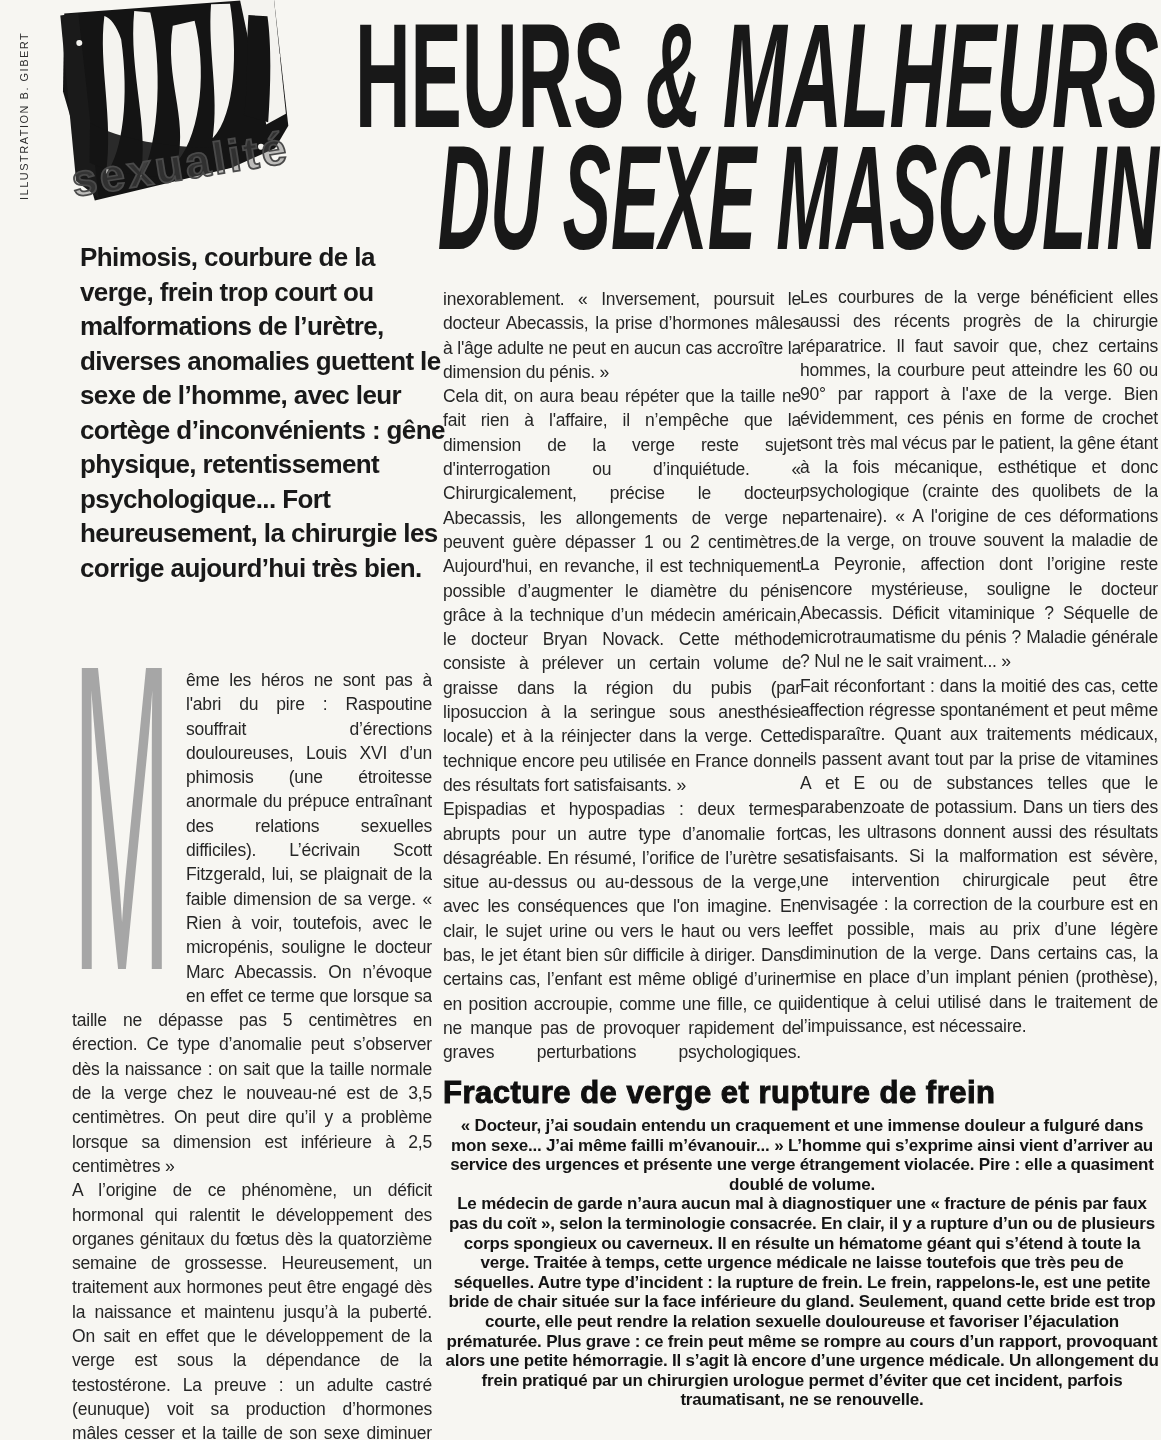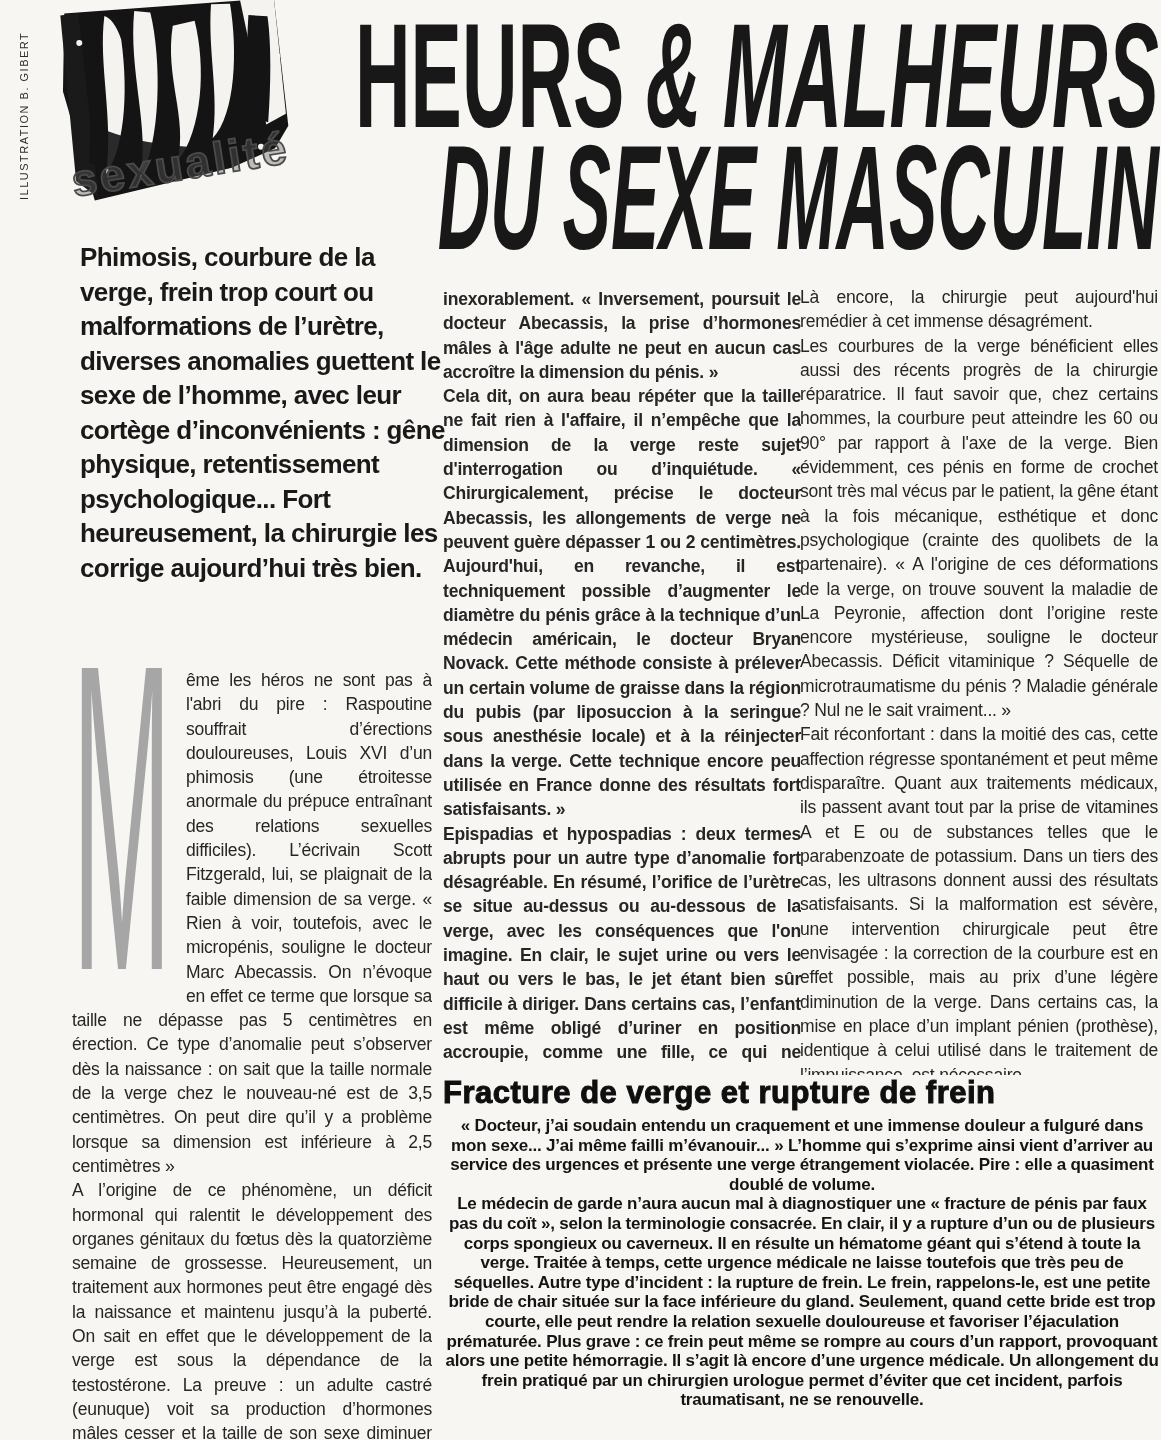--- a/index.html
+++ b/index.html
@@ -39,21 +39,21 @@
     color:#191919;
   }
 
   
   .col{
     position:absolute;font-size:17.5px;line-height:24.3px;letter-spacing:-0.2px;
     text-align:justify;color:#262626;hyphens:auto;
   }
   .col p{margin:0;}
   .col-left{left:72px;top:668px;width:360px;height:772px;overflow:hidden;}
-  .col-mid{left:443px;top:287px;width:358px;height:782px;overflow:hidden;font-weight:bold;}
+  .col-mid{left:443px;top:287px;width:358px;height:782px;overflow:hidden;}
   .col-right{left:800px;top:285px;width:358px;height:790px;overflow:hidden;}
 
   .dropcap{
     float:left;width:100px;height:332px;margin:4px 14px 0 0;position:relative;
   }
   .dropcap span{
     position:absolute;left:0;top:-92px;font-size:460px;line-height:1;
     color:#a6a6a6;transform:scaleX(0.26);transform-origin:0 0;font-weight:normal;
   }
 
@@ -112,21 +112,20 @@
     <p>A l’origine de ce phénomène, un déficit hormonal qui ralentit le développement des organes génitaux du fœtus dès la quatorzième semaine de grossesse. Heureusement, un traitement aux hormones peut être engagé dès la naissance et maintenu jusqu’à la puberté. On sait en effet que le développement de la verge est sous la dépendance de la testostérone. La preuve : un adulte castré (eunuque) voit sa production d’hormones mâles cesser et la taille de son sexe diminuer immédiatement et</p>
   </div>
 
   <div class="col col-mid">
     <p>inexorablement. « Inversement, poursuit le docteur Abecassis, la prise d’hormones mâles à l'âge adulte ne peut en aucun cas accroître la dimension du pénis. »</p>
     <p>Cela dit, on aura beau répéter que la taille ne fait rien à l'affaire, il n’empêche que la dimension de la verge reste sujet d'interrogation ou d’inquiétude. « Chirurgicalement, précise le docteur Abecassis, les allongements de verge ne peuvent guère dépasser 1 ou 2 centimètres. Aujourd'hui, en revanche, il est techniquement possible d’augmenter le diamètre du pénis grâce à la technique d’un médecin américain, le docteur Bryan Novack. Cette méthode consiste à prélever un certain volume de graisse dans la région du pubis (par liposuccion à la seringue sous anesthésie locale) et à la réinjecter dans la verge. Cette technique encore peu utilisée en France donne des résultats fort satisfaisants. »</p>
     <p>Epispadias et hypospadias : deux termes abrupts pour un autre type d’anomalie fort désagréable. En résumé, l’orifice de l’urètre se situe au-dessus ou au-dessous de la verge, avec les conséquences que l'on imagine. En clair, le sujet urine ou vers le haut ou vers le bas, le jet étant bien sûr difficile à diriger. Dans certains cas, l’enfant est même obligé d’uriner en position accroupie, comme une fille, ce qui ne manque pas de provoquer rapidement de graves perturbations psychologiques. Certaines formes d’hypospadias peuvent aussi empêcher la fécondation, puisque l’éjaculation se fait en dehors de la cavité vaginale.</p>
   </div>
 
   <div class="col col-right">
-    <p>Là encore, la chirurgie peut aujourd'hui remédier à cet immense désagrément.</p>
     <p>Les courbures de la verge bénéficient elles aussi des récents progrès de la chirurgie réparatrice. Il faut savoir que, chez certains hommes, la courbure peut atteindre les 60 ou 90° par rapport à l'axe de la verge. Bien évidemment, ces pénis en forme de crochet sont très mal vécus par le patient, la gêne étant à la fois mécanique, esthétique et donc psychologique (crainte des quolibets de la partenaire). « A l'origine de ces déformations de la verge, on trouve souvent la maladie de La Peyronie, affection dont l’origine reste encore mystérieuse, souligne le docteur Abecassis. Déficit vitaminique ? Séquelle de microtraumatisme du pénis ? Maladie générale ? Nul ne le sait vraiment... »</p>
     <p>Fait réconfortant : dans la moitié des cas, cette affection régresse spontanément et peut même disparaître. Quant aux traitements médicaux, ils passent avant tout par la prise de vitamines A et E ou de substances telles que le parabenzoate de potassium. Dans un tiers des cas, les ultrasons donnent aussi des résultats satisfaisants. Si la malformation est sévère, une intervention chirurgicale peut être envisagée : la correction de la courbure est en effet possible, mais au prix d’une légère diminution de la verge. Dans certains cas, la mise en place d’un implant pénien (prothèse), identique à celui utilisé dans le traitement de l’impuissance, est nécessaire.</p>
 
   </div>
 
   <div class="box">
     <div class="box-heading">Fracture de verge et rupture de frein</div>
     <div class="box-body">
       <p>« Docteur, j’ai soudain entendu un craquement et une immense douleur a fulguré dans mon sexe... J’ai même failli m’évanouir... » L’homme qui s’exprime ainsi vient d’arriver au service des urgences et présente une verge étrangement violacée. Pire : elle a quasiment doublé de volume.</p>
       <p>Le médecin de garde n’aura aucun mal à diagnostiquer une « fracture de pénis par faux pas du coït », selon la terminologie consacrée. En clair, il y a rupture d’un ou de plusieurs corps spongieux ou caverneux. Il en résulte un hématome géant qui s’étend à toute la verge. Traitée à temps, cette urgence médicale ne laisse toutefois que très peu de séquelles. Autre type d’incident : la rupture de frein. Le frein, rappelons-le, est une petite bride de chair située sur la face inférieure du gland. Seulement, quand cette bride est trop courte, elle peut rendre la relation sexuelle douloureuse et favoriser l’éjaculation prématurée. Plus grave : ce frein peut même se rompre au cours d’un rapport, provoquant alors une petite hémorragie. Il s’agit là encore d’une urgence médicale. Un allongement du frein pratiqué par un chirurgien urologue permet d’éviter que cet incident, parfois traumatisant, ne se renouvelle.</p>

